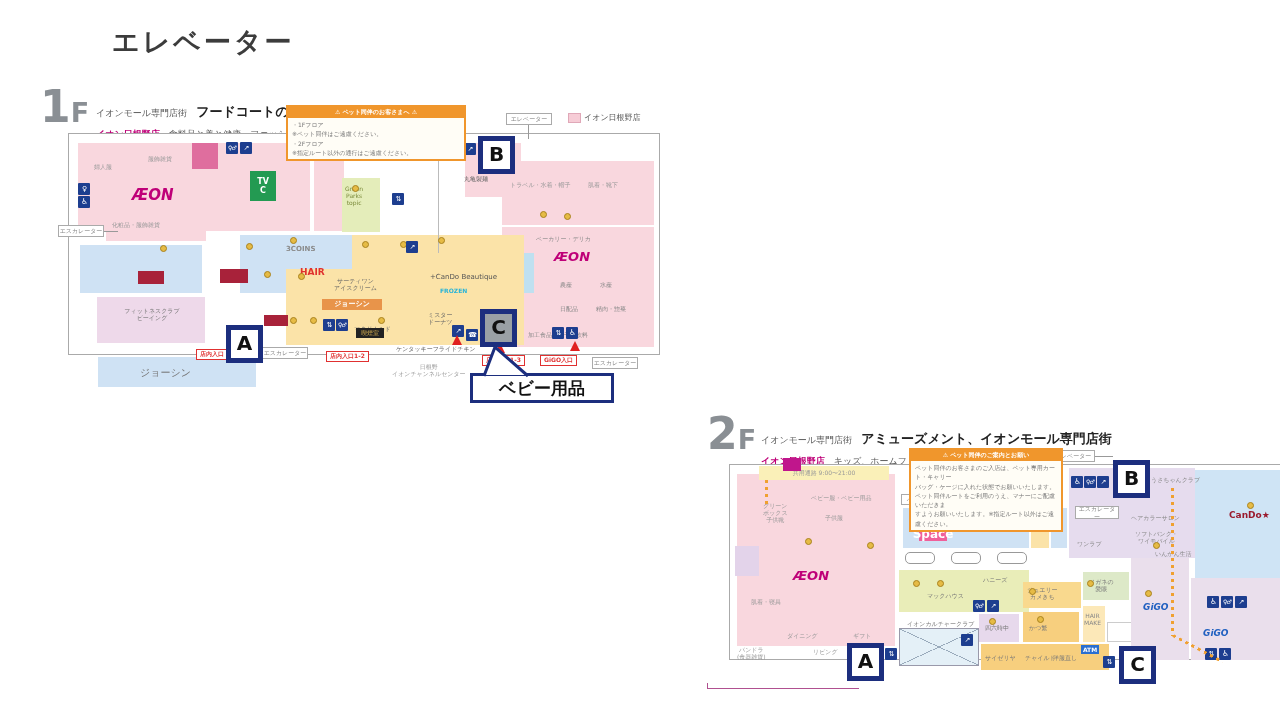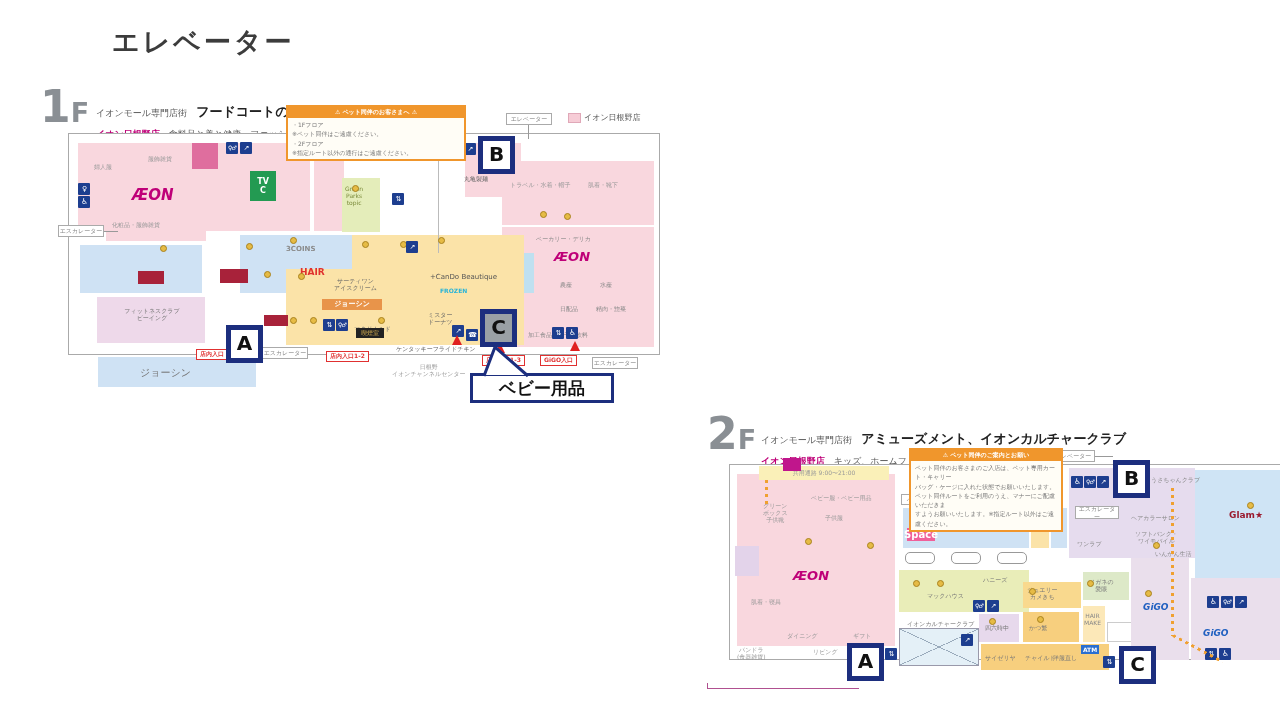--- a/index.html
+++ b/index.html
@@ -199,21 +199,21 @@
       <path d="M444,291 L455,262 L488,291" fill="none" stroke="#1c2e7e" stroke-width="3"></path>
     </svg>
   </section>
 
   <section class="floor" style="left:678px;top:412px;width:592px;height:300px;margin-left:29px;">
     <div class="fl-head">
       <span class="f-big">2</span><span class="f-small">F</span>
     </div>
     <div class="hdr1" style="left:54px;">
       <span class="hdr-pre">イオンモール専門店街</span>
-      <span class="hdr-title">アミューズメント、イオンカルチャークラブ</span>
+      <span class="hdr-title">アミューズメント、イオンモール専門店街</span>
     </div>
     <div class="hdr2" style="left:54px;">
       <span class="hdr-store">イオン日根野店</span>
       <span class="hdr-desc">キッズ、ホームファッションのフロア</span>
     </div>
 
     <div class="map-canvas" id="f2-map">
         <div class="blk" style="left: 22px; top: 52px; width: 566px; height: 196px; background: rgb(255, 255, 255); border: 1px solid rgb(170, 170, 170);"></div>
         <div class="blk" style="left: 30px; top: 62px; width: 158px; height: 172px; background: rgb(249, 215, 222);"></div>
         <div class="blk" style="left: 52px; top: 54px; width: 130px; height: 14px; background: rgb(250, 240, 184); color: rgb(153, 153, 153); font-size: 6px; display: flex; align-items: center; justify-content: center;">共用通路 9:00〜21:00</div>
@@ -226,21 +226,21 @@
 ボックス
 子供靴</div>
         <div class="blk" style="left: 44px; top: 186px; color: rgb(153, 153, 153); font-size: 6px; z-index: 3;">肌着・寝具</div>
         <div class="blk" style="left: 80px; top: 220px; color: rgb(153, 153, 153); font-size: 6px; z-index: 3;">ダイニング</div>
         <div class="blk" style="left: 146px; top: 220px; color: rgb(153, 153, 153); font-size: 6px; z-index: 3;">ギフト</div>
         <div class="blk" style="left: 106px; top: 236px; color: rgb(153, 153, 153); font-size: 6px; z-index: 3;">リビング</div>
         <div class="blk" style="left: 30px; top: 234px; color: rgb(153, 153, 153); font-size: 6px; z-index: 3;">パンドラ
 (食器雑貨)</div>
         <div class="blk" style="left: 194px; top: 82px; width: 48px; height: 11px; background: rgb(255, 255, 255); border: 1px solid rgb(170, 170, 170); color: rgb(136, 136, 136); font-size: 6px; z-index: 3; display: flex; align-items: center; justify-content: center;">ベビー休憩室</div>
         <div class="blk" style="left: 196px; top: 96px; width: 126px; height: 40px; background: rgb(207, 226, 244);"></div>
-        <div class="blk" style="left: 200px; top: 116px; width: 28px; height: 13px; background: rgb(240, 96, 154); color: rgb(255, 255, 255); font-size: 10px; font-weight: bold; z-index: 3; display: flex; align-items: center; justify-content: center;">Space</div>
+        <div class="blk" style="left: 212px; top: 116px; width: 28px; height: 13px; background: rgb(240, 96, 154); color: rgb(255, 255, 255); font-size: 12px; font-weight: bold; z-index: 3; display: flex; align-items: center; justify-content: center;">Space</div>
         <div class="blk" style="left: 232px; top: 114px; color: rgb(85, 85, 85); font-size: 6px; font-weight: bold; z-index: 3;">ABC-MART</div>
         <div class="blk" style="left: 324px; top: 96px; width: 18px; height: 40px; background: rgb(251, 227, 168);"></div>
         <div class="blk" style="left: 344px; top: 96px; width: 16px; height: 40px; background: rgb(207, 226, 244);"></div>
         <div class="blk" style="left: 198px; top: 140px; width: 30px; height: 12px; background: rgb(255, 255, 255); border: 1px solid rgb(153, 153, 153); border-radius: 5px;"></div>
         <div class="blk" style="left: 244px; top: 140px; width: 30px; height: 12px; background: rgb(255, 255, 255); border: 1px solid rgb(153, 153, 153); border-radius: 5px;"></div>
         <div class="blk" style="left: 290px; top: 140px; width: 30px; height: 12px; background: rgb(255, 255, 255); border: 1px solid rgb(153, 153, 153); border-radius: 5px;"></div>
         <div class="blk" style="left: 192px; top: 158px; width: 130px; height: 42px; background: rgb(233, 237, 184);"></div>
         <div class="blk" style="left: 220px; top: 180px; color: rgb(119, 119, 119); font-size: 6px; z-index: 3;">マックハウス</div>
         <div class="blk" style="left: 276px; top: 164px; color: rgb(119, 119, 119); font-size: 6px; z-index: 3;">ハニーズ</div>
         <div class="blk nicon" style="left: 266px; top: 188px; width: 12px; height: 12px; font-size: 6px; z-index: 4;">♀♂</div>
@@ -265,21 +265,21 @@
         <div class="blk" style="left: 496px; top: 216px; color: rgb(32, 96, 192); font-size: 9px; font-weight: bold; font-style: italic; z-index: 3;">GiGO</div>
         <div class="blk" style="left: 362px; top: 56px; width: 126px; height: 90px; background: rgb(230, 220, 238);"></div>
         <div class="blk" style="left: 444px; top: 64px; color: rgb(136, 136, 136); font-size: 6px; z-index: 3;">うさちゃんクラブ</div>
         <div class="blk" style="left: 368px; top: 94px; width: 44px; height: 13px; background: rgb(255, 255, 255); border: 1px solid rgb(170, 170, 170); color: rgb(136, 136, 136); font-size: 6px; z-index: 4; display: flex; align-items: center; justify-content: center;">エスカレーター</div>
         <div class="blk" style="left: 424px; top: 102px; color: rgb(136, 136, 136); font-size: 6px; z-index: 3;">ヘアカラーサロン</div>
         <div class="blk" style="left: 428px; top: 118px; color: rgb(136, 136, 136); font-size: 6px; z-index: 3;">ソフトバンク・
 ワイモバイル</div>
         <div class="blk" style="left: 370px; top: 128px; color: rgb(136, 136, 136); font-size: 6px; z-index: 3;">ワンラブ</div>
         <div class="blk" style="left: 448px; top: 138px; color: rgb(136, 136, 136); font-size: 6px; z-index: 3;">いんかん生活</div>
         <div class="blk" style="left: 488px; top: 58px; width: 100px; height: 108px; background: rgb(207, 228, 245);"></div>
-        <div class="blk" style="left: 522px; top: 98px; color: rgb(154, 26, 46); font-size: 9px; font-weight: bold; z-index: 3;">Glam★</div>
+        <div class="blk" style="left: 522px; top: 98px; color: rgb(154, 26, 46); font-size: 9px; font-weight: bold; z-index: 3;">CanDo★</div>
         <div class="blk nicon" style="left: 364px; top: 64px; width: 12px; height: 12px; font-size: 8px; z-index: 4;">♿</div>
         <div class="blk nicon" style="left: 377px; top: 64px; width: 12px; height: 12px; font-size: 6px; z-index: 4;">♀♂</div>
         <div class="blk nicon" style="left: 390px; top: 64px; width: 12px; height: 12px; font-size: 7px; z-index: 4;">↗</div>
         <div class="blk" style="left: 344px; top: 38px; width: 44px; height: 12px; background: rgb(255, 255, 255); border: 1px solid rgb(170, 170, 170); color: rgb(136, 136, 136); font-size: 6px; z-index: 4; display: flex; align-items: center; justify-content: center;">エレベーター</div>
         <div class="blk" style="left: 388px; top: 44px; width: 18px; height: 1px; background: rgb(153, 153, 153); z-index: 2;"></div>
         <div class="blk xbox" style="left: 192px; top: 216px; width: 80px; height: 38px; z-index: 2;"></div>
         <div class="blk" style="left: 200px; top: 208px; color: rgb(119, 119, 119); font-size: 6px; z-index: 3;">イオンカルチャークラブ</div>
         <div class="blk nicon" style="left: 254px; top: 222px; width: 12px; height: 12px; font-size: 7px; z-index: 4;">↗</div>
         <div class="blk nicon" style="left: 178px; top: 236px; width: 12px; height: 12px; font-size: 7px; z-index: 4;">⇅</div>
         <div class="blk" style="left: 274px; top: 232px; width: 128px; height: 26px; background: rgb(247, 207, 126); z-index: 2;"></div>

